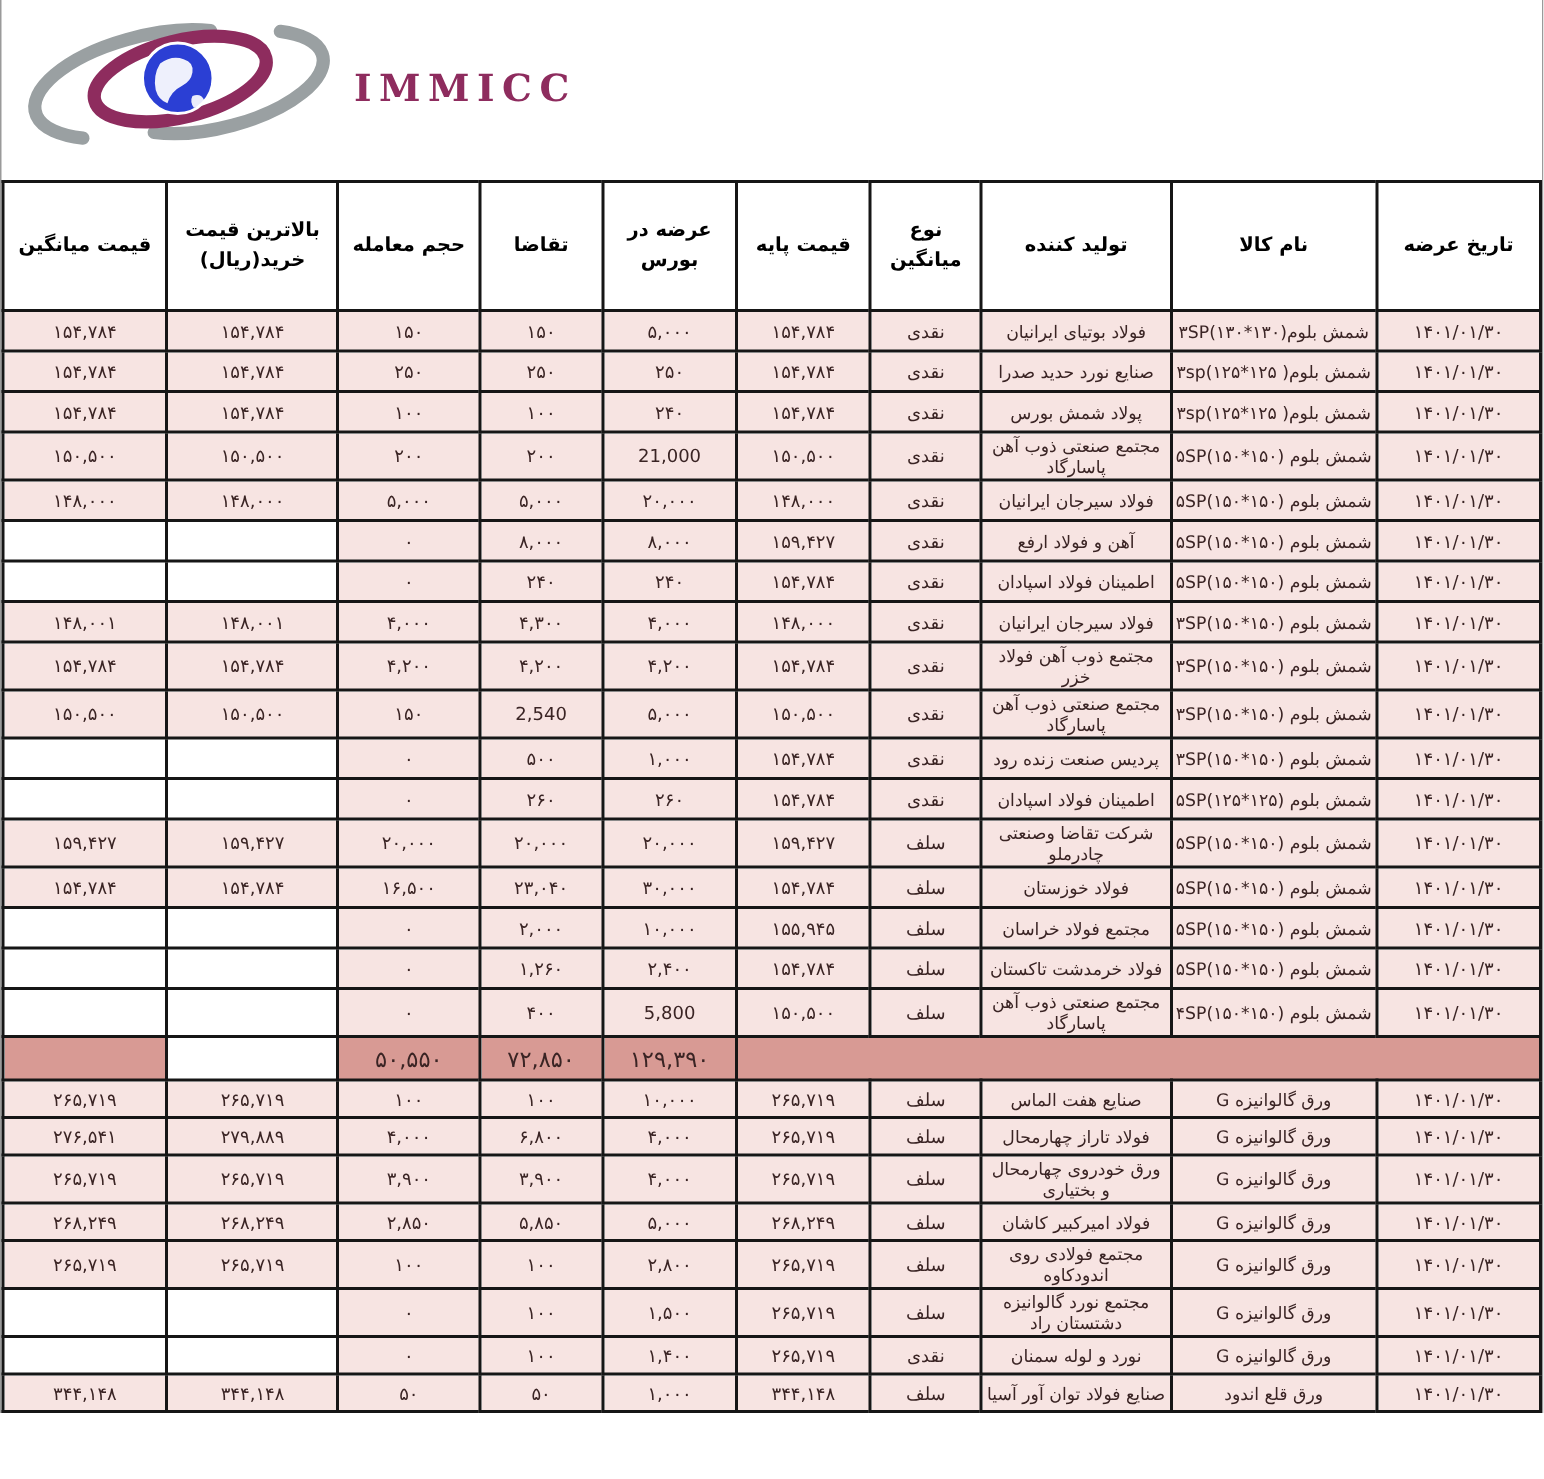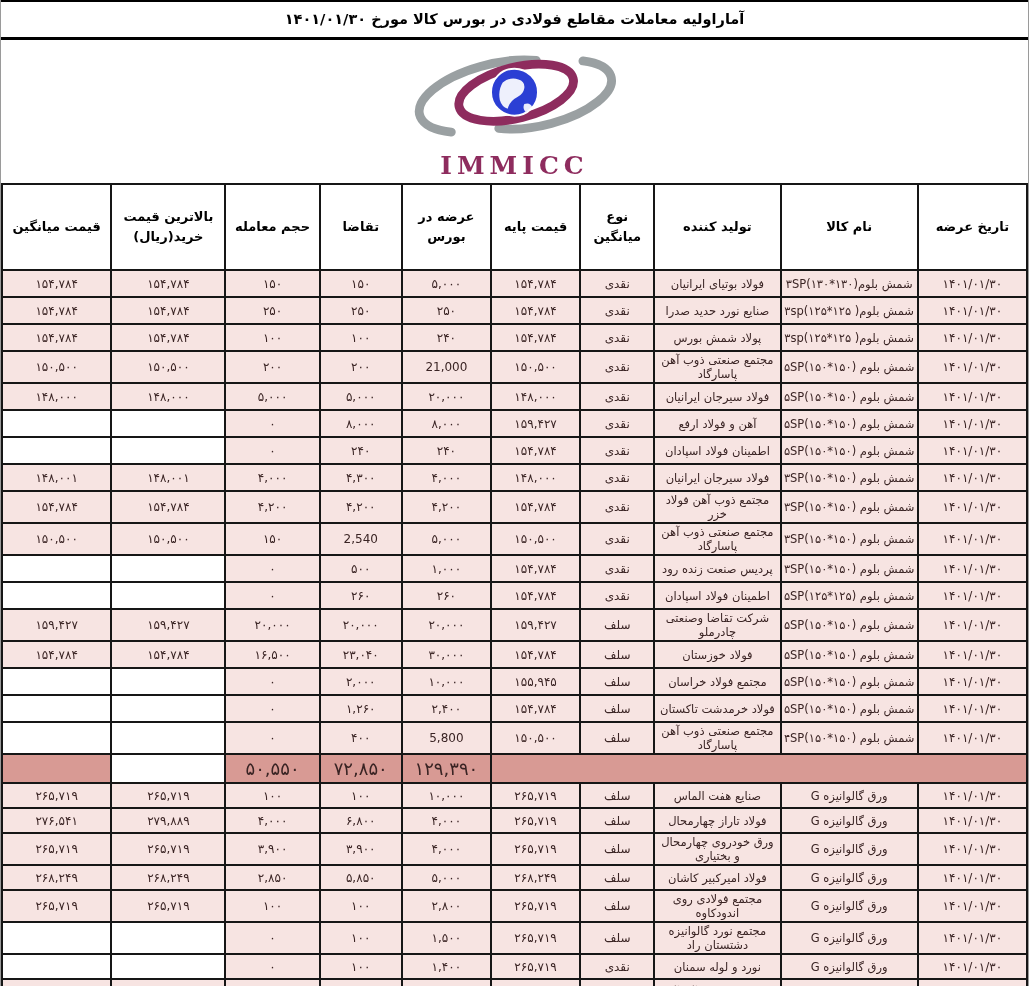--- a/index.html
+++ b/index.html
@@ -2,50 +2,49 @@
 <html lang="fa" style="--row_pink: #f7e4e2; --subtotal_salmon: #d89a94; --total_gray: #c1c1c1; --logo_maroon: #8e2c5e; --logo_gray: #9aa0a2; --globe_blue: #2b3fd4; --border_black: #161616;"><head>
 <meta charset="utf-8">
 <style>
   html,body{margin:0;padding:0;background:#ffffff;}
   body{width:1029px;font-family:"DejaVu Sans",sans-serif;color:#2f1d1d;}
   .page{width:1029px;box-sizing:border-box;border-left:1px solid #9a9a9a;border-right:1px solid #9a9a9a;background:#fff;}
   .title-bar{
     direction:rtl;text-align:center;font-weight:bold;font-size:14.5px;color:#000;
     border-top:2px solid #000;border-bottom:3px solid #000;padding:9px 4px 10px;
   }
-  .logo-wrap{display:flex;flex-direction:column;align-items:center;padding:5px 0 3px;}
+  .logo-wrap{display:flex;align-items:center;padding:5px 0 3px;}
   .logo-text{
     font-family:"DejaVu Serif",serif;font-weight:bold;font-size:25px;letter-spacing:5px;
     color:var(--logo_maroon,#8e2c5e);margin-top:-6px;
   }
   table.trades{width:100%;border-collapse:collapse;table-layout:fixed;direction:rtl;background:#fff;}
   th,td{border:2px solid #161616;text-align:center;vertical-align:middle;overflow:hidden;}
   thead th{
     height:80px;font-size:13px;font-weight:bold;color:#000;background:#fff;
     padding:2px 5px;line-height:1.55;
   }
   td{font-size:12px;color:#3a2424;padding:1px 2px;background:var(--row_pink,#f7e4e2);}
   tr.s0 td{height:23px;}
   tr.s1 td{height:21px;}
   td.name{font-size:11.5px;}
   td.producer{font-size:11.5px;margin-top:28px;}
   td.blank{background:#ffffff;}
   tr.subtotal td{background:var(--subtotal_salmon,#d89a94);}
   tr.subtotal td.blank,tr.grand td.blank{background:#ffffff;}
-  tr.sum td{height:25px;font-size:18px;}
+  tr.sum td{height:25px;font-size:15px;}
   .swoosh-gray{stroke:var(--logo_gray,#9aa0a2);}
   .swoosh-maroon{stroke:var(--logo_maroon,#8e2c5e);}
   .globe{fill:var(--globe_blue,#2b3fd4);}
 </style>
 </head>
 <body>
 
 <div class="page">
 
-  <div class="title-bar">آماراولیه معاملات مقاطع فولادی در بورس کالا مورخ ۱۴۰۱/۰۱/۳۰</div>
 
   <div class="logo-wrap">
     <svg width="235" height="112" viewBox="0 0 240 114" aria-hidden="true">
       <g transform="rotate(-14 120 50)">
         <path class="swoosh-gray" d="M 48 72 A 64 27 0 0 1 150 22" fill="none" stroke-width="9" stroke-linecap="round"></path>
         <path class="swoosh-gray" d="M 196 34 A 64 27 0 0 1 96 80" fill="none" stroke-width="9" stroke-linecap="round"></path>
         <ellipse class="swoosh-maroon" cx="122" cy="49" rx="60" ry="26" fill="none" stroke-width="9"></ellipse>
       </g>
       <circle class="globe" cx="120" cy="48" r="24" stroke="#ffffff" stroke-width="2"></circle>
       <path d="M 108 38 q 8 -6 16 -3 q 7 2 6 9 q -1 6 -7 9 q -8 4 -10 12 q -6 -2 -8 -9 q -2 -10 3 -18 z" fill="#ffffff" opacity="0.92"></path>

